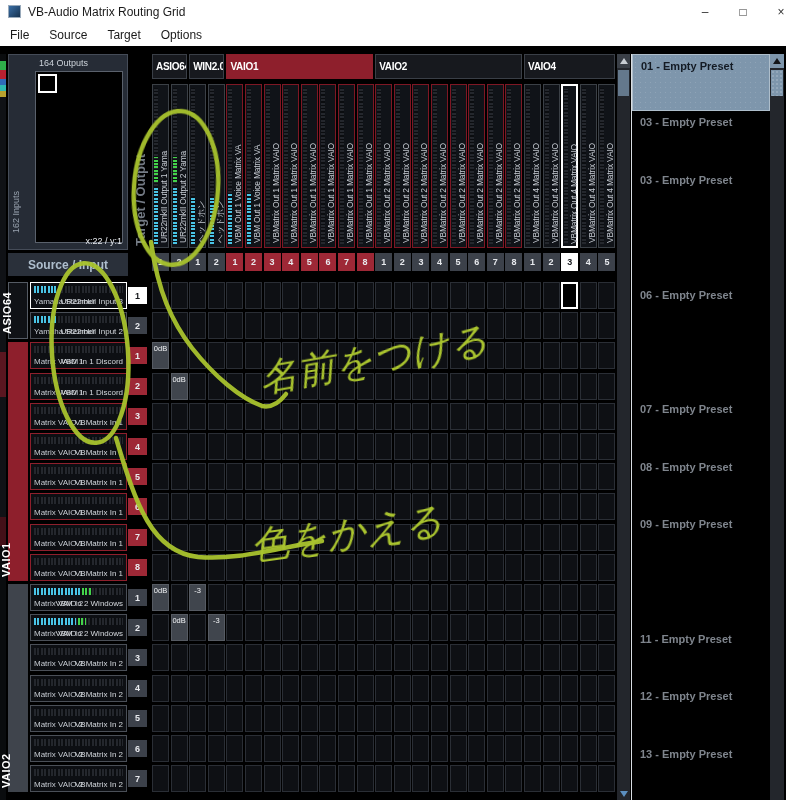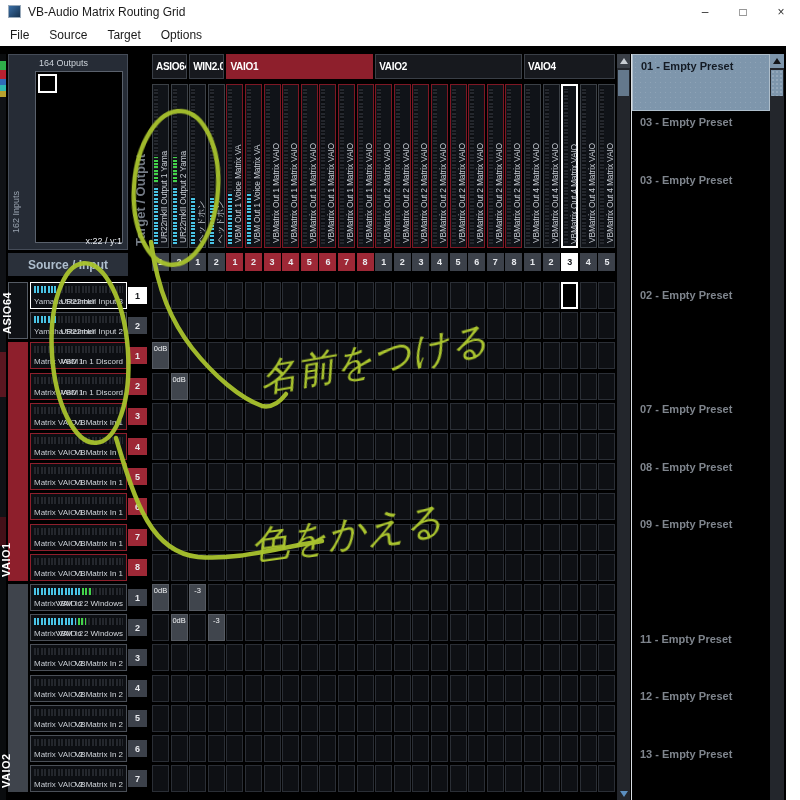--- a/index.html
+++ b/index.html
@@ -846,21 +846,21 @@
         <div class="preset sel" style="top: 0px;">
           <div class="ptxt">01 - Empty Preset</div>
         </div>
         <div class="preset" style="top: 57.4px;">
           <div class="ptxt">03 - Empty Preset</div>
         </div>
         <div class="preset" style="top: 114.8px;">
           <div class="ptxt">03 - Empty Preset</div>
         </div>
         <div class="preset" style="top: 229.6px;">
-          <div class="ptxt">02 - Empty Preset</div>
+          <div class="ptxt">06 - Empty Preset</div>
         </div>
         <div class="preset" style="top: 344.4px;">
           <div class="ptxt">07 - Empty Preset</div>
         </div>
         <div class="preset" style="top: 401.8px;">
           <div class="ptxt">08 - Empty Preset</div>
         </div>
         <div class="preset" style="top: 459.2px;">
           <div class="ptxt">09 - Empty Preset</div>
         </div>

